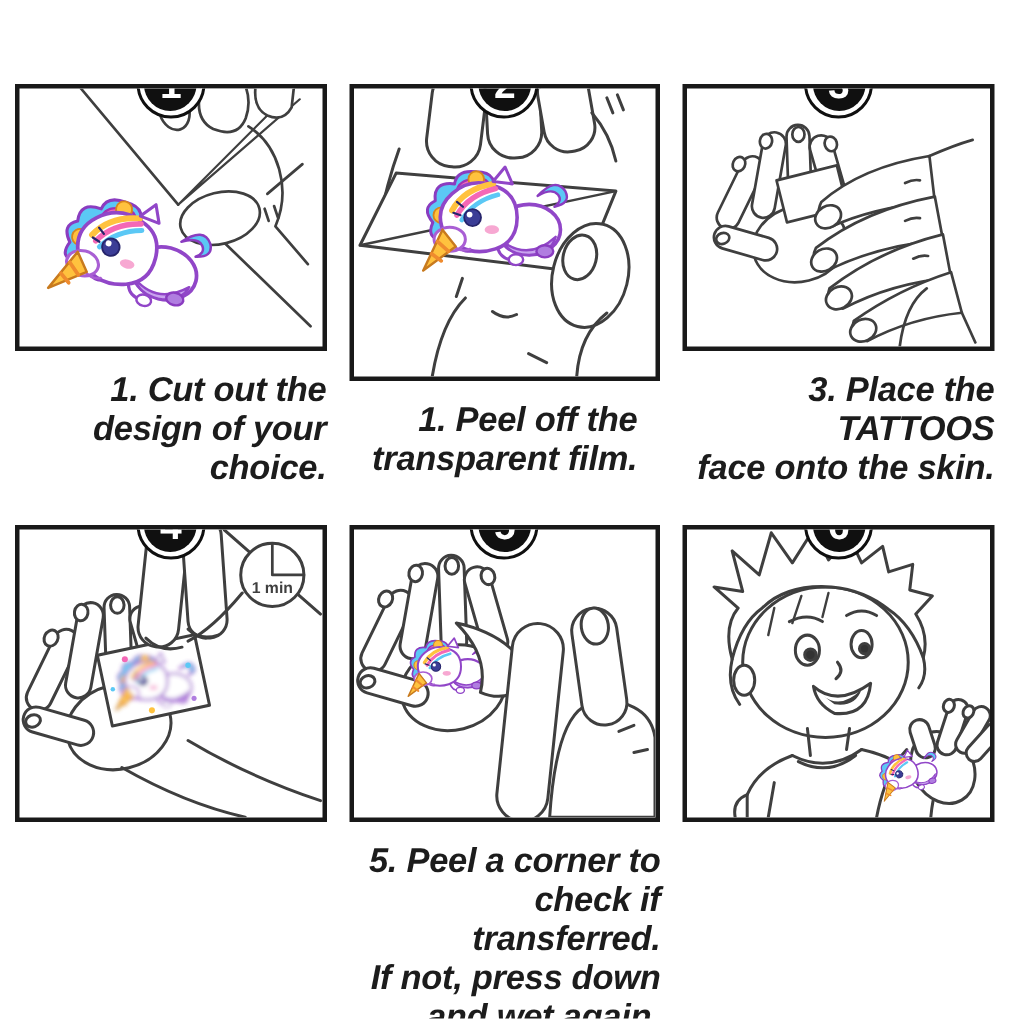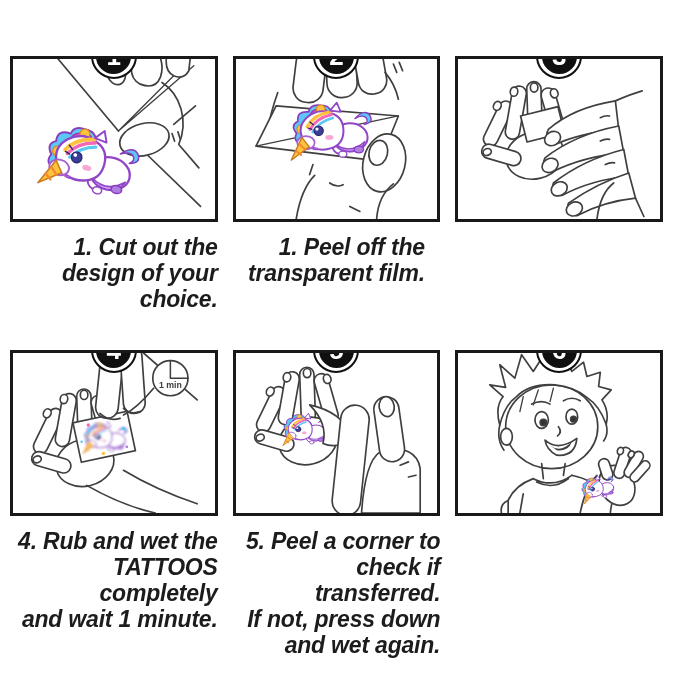--- a/index.html
+++ b/index.html
@@ -13,21 +13,21 @@
     grid-template-columns:repeat(3, 1fr);
     grid-template-rows:294px auto;
     column-gap:15px;
     padding:30px 16px 0 10px;
     box-sizing:border-box;
     width:679px;
   }
   .step { display:flex; flex-direction:column; align-items:center; }
   .panel {
     position:relative;
-    width:100%; height:166px;
+    width:100%; height:198px;
     margin-top:26px;
     border:3.5px solid #191919;
     background:#ffffff;
     box-sizing:border-box;
     overflow:hidden;
   }
   .badge {
     position:absolute;
     top:-26px; left:50%;
     transform:translateX(-50%);
@@ -193,20 +193,22 @@
           <ellipse cx="90" cy="127" rx="10" ry="8" transform="rotate(-30 90 127)"></ellipse>
           <path d="M178,108 Q130,120 94,148 Q90,160 104,163 Q140,144 184,140 Z"></path>
           <ellipse cx="101" cy="155" rx="10" ry="8" transform="rotate(-28 101 155)"></ellipse>
           <path d="M184,136 Q146,148 112,172 Q108,184 122,187 Q154,170 192,166 Z"></path>
           <ellipse cx="119" cy="179" rx="10" ry="8" transform="rotate(-26 119 179)"></ellipse>
           <path d="M168,50 Q186,42 200,38 M192,166 L202,188 M146,191 Q150,160 166,148" fill="none"></path>
           <path d="M150,70 q6,-3 11,-2 M150,98 q6,-3 11,-2 M156,126 q6,-3 11,-2" fill="none"></path>
         </g>
       </svg>
     </div>
+    <div class="caption">3. Place the TATTOOS
+face onto the skin.</div>
   </div>
 
   <div class="step">
     <div class="panel">
       <div class="badge">
         <div class="badge-inner">4</div>
       </div>
       <svg class="art" viewBox="0 0 201 191">
         <use href="#lhand" transform="translate(2,28)"></use>
         <g fill="#ffffff" stroke="#3f3f3f" stroke-width="2" stroke-linecap="round" stroke-linejoin="round">
@@ -228,23 +230,20 @@
           <rect x="110" y="-8" width="26" height="80" rx="12" transform="rotate(-4 123 32)"></rect>
           <path d="M84,72 q10,10 24,6 M112,66 q8,8 20,4" fill="none"></path>
           <path d="M136,0 L200,56 M148,42 Q128,66 112,74" fill="none"></path>
           <path d="M152,30 l5,9" fill="none"></path>
           <circle cx="168" cy="30" r="21"></circle>
           <path d="M168,30 L168,9 M168,30 L189,30" fill="none" stroke-width="1.8"></path>
         </g>
         <text x="168" y="42" text-anchor="middle" font-size="10.5" font-weight="700" fill="#3f3f3f">1 min</text>
       </svg>
     </div>
-    <div class="caption">4. Rub and wet the
-TATTOOS completely
-and wait 1 minute.</div>
   </div>
 
   <div class="step">
     <div class="panel">
       <div class="badge">
         <div class="badge-inner">5</div>
       </div>
       <svg class="art" viewBox="0 0 201 191">
         <use href="#lhand" transform="translate(2,2)"></use>
         <use href="#uni" transform="translate(36,72) scale(0.45)"></use>

